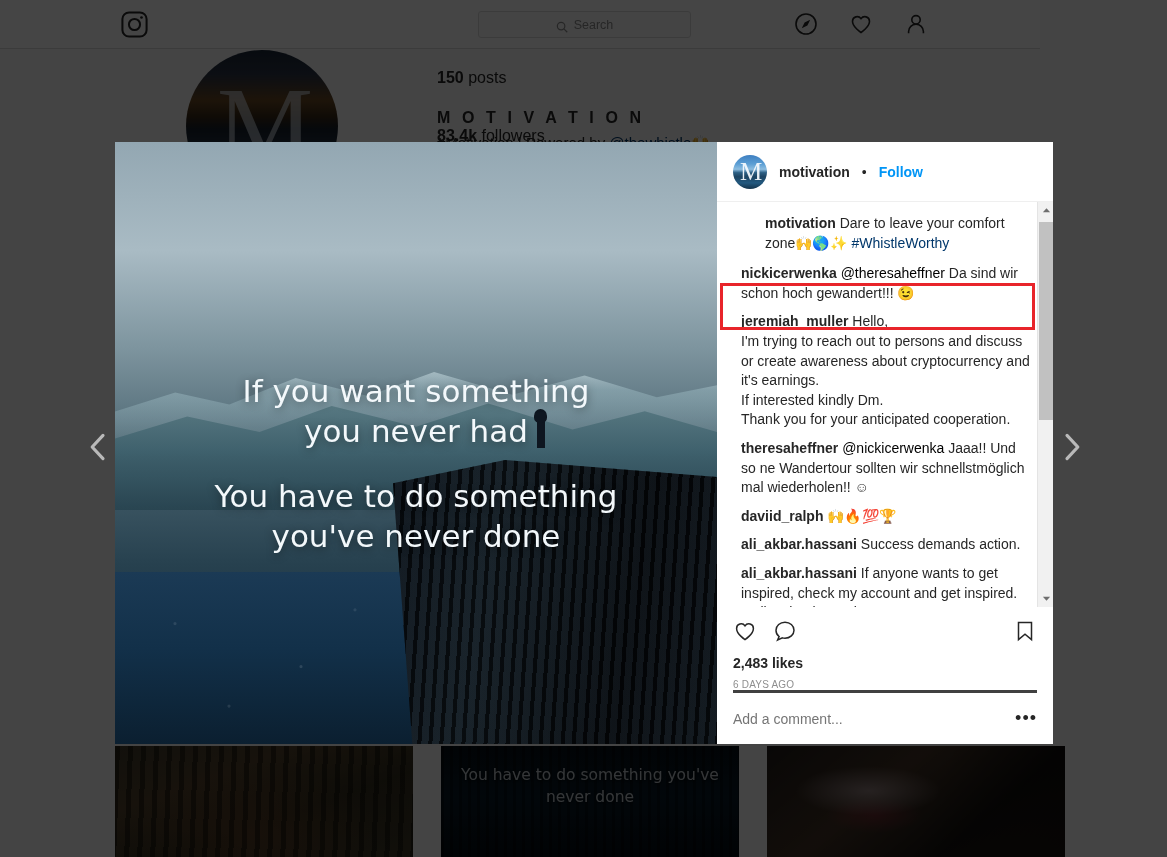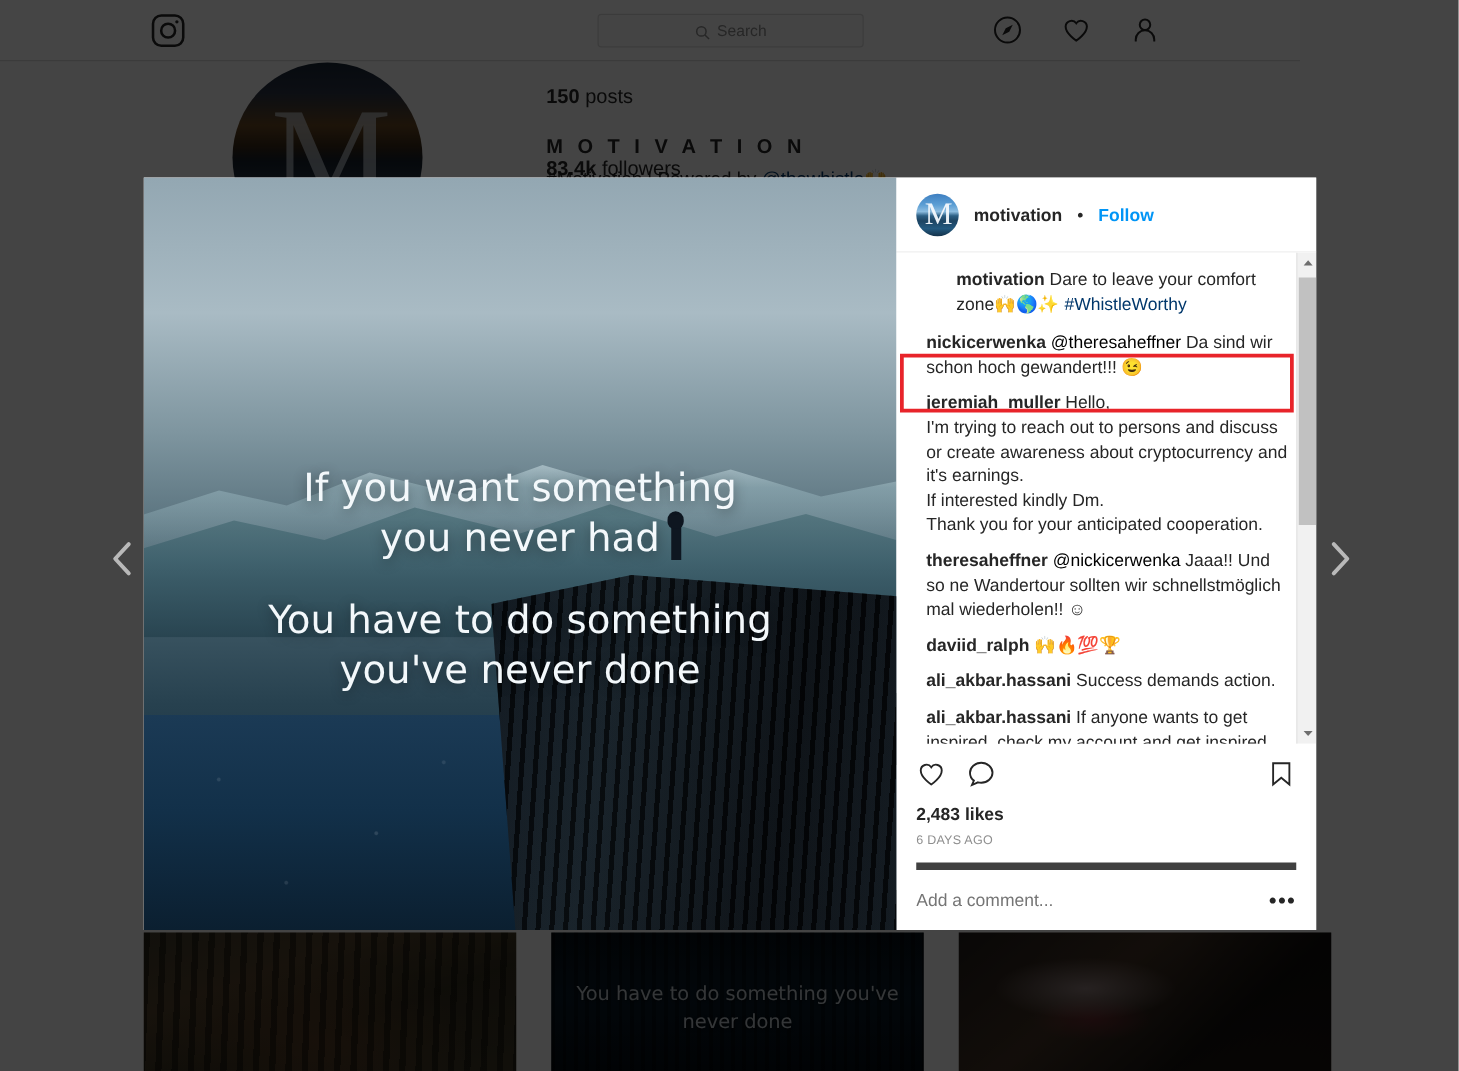--- a/index.html
+++ b/index.html
@@ -66,21 +66,21 @@
   }
   .cell-quote { background: linear-gradient(180deg,#060d14 0%,#0a1a27 45%,#050a10 100%); }
   .cell-quote::before {
     content: ""; position: absolute; inset: 0;
     background: repeating-linear-gradient(90deg, rgba(0,0,0,.6) 0 3px, rgba(10,30,45,.2) 3px 9px);
     opacity: .55;
   }
   .cell-quote .qtxt {
     position: absolute; left: 0; right: 0; top: 18px; text-align: center;
     color: rgba(235,243,248,.82); font-size: 15.5px; line-height: 1.42;
-    font-family: "DejaVu Sans", sans-serif; text-shadow: 0 1px 3px rgba(0,0,0,.8); margin-top: 20px;
+    font-family: "DejaVu Sans", sans-serif; text-shadow: 0 1px 3px rgba(0,0,0,.8);
   }
   .cell-gym { background: linear-gradient(140deg,#2a2320 0%,#55402f 38%,#1d1916 70%,#3a2f28 100%); }
   .cell-gym::after {
     content: ""; position: absolute; inset: 0;
     background:
       radial-gradient(ellipse at 34% 40%, rgba(215,195,205,.5) 0%, rgba(0,0,0,0) 26%),
       radial-gradient(ellipse at 36% 62%, rgba(150,40,60,.45) 0%, rgba(0,0,0,0) 18%),
       linear-gradient(110deg, rgba(0,0,0,.2) 0 55%, rgba(0,0,0,.6) 100%);
   }
 
@@ -194,21 +194,21 @@
   .sb-arrow.up { top: 0; } .sb-arrow.down { bottom: 0; }
   .sb-thumb { position: absolute; left: 1px; top: 20px; width: 14px; height: 198px; background: #c1c1c1; cursor: pointer; }
 
   .ms-actions { flex: 0 0 48px; display: flex; align-items: center; padding: 0 16px; }
   .act { width: 24px; height: 24px; cursor: pointer; margin-right: 16px; }
   .act.save { margin-left: auto; margin-right: 0; }
 
   .ms-likes { padding: 0 16px; font-size: 14px; font-weight: 600; color: #262626; }
   .ms-time { padding: 8px 16px 0; font-size: 10px; color: #8e8e8e; letter-spacing: .2px; }
   .ms-addbar {
-    margin: 12px 16px 0; border-top: 6px solid #404040; height: 54px;
+    margin: 0 16px 0; border-top: 3px solid #404040; height: 54px;
     display: flex; align-items: center; justify-content: space-between;
   }
   .ms-input { font-size: 14px; color: #8e8e8e; background: none; border: none; outline: none; width: 250px; }
   .ms-more { font-size: 18px; color: #262626; letter-spacing: 1px; cursor: pointer; line-height: 0.6; }
 </style>
 </head>
 <body>
 
 <div id="root">
 

